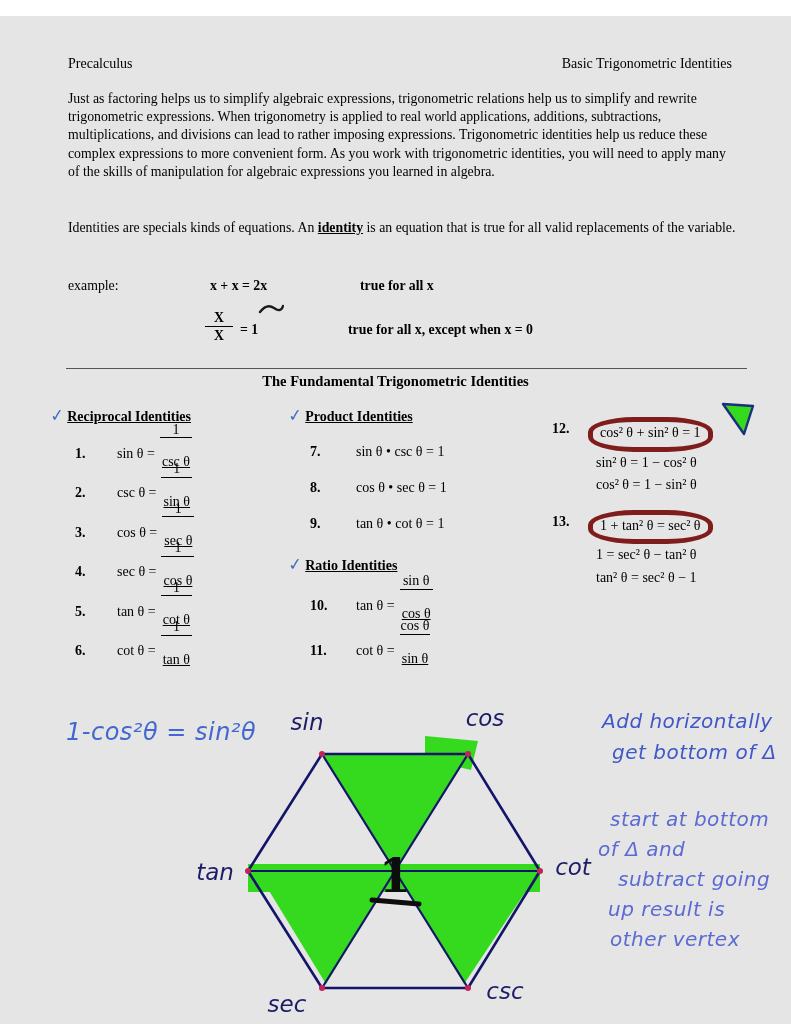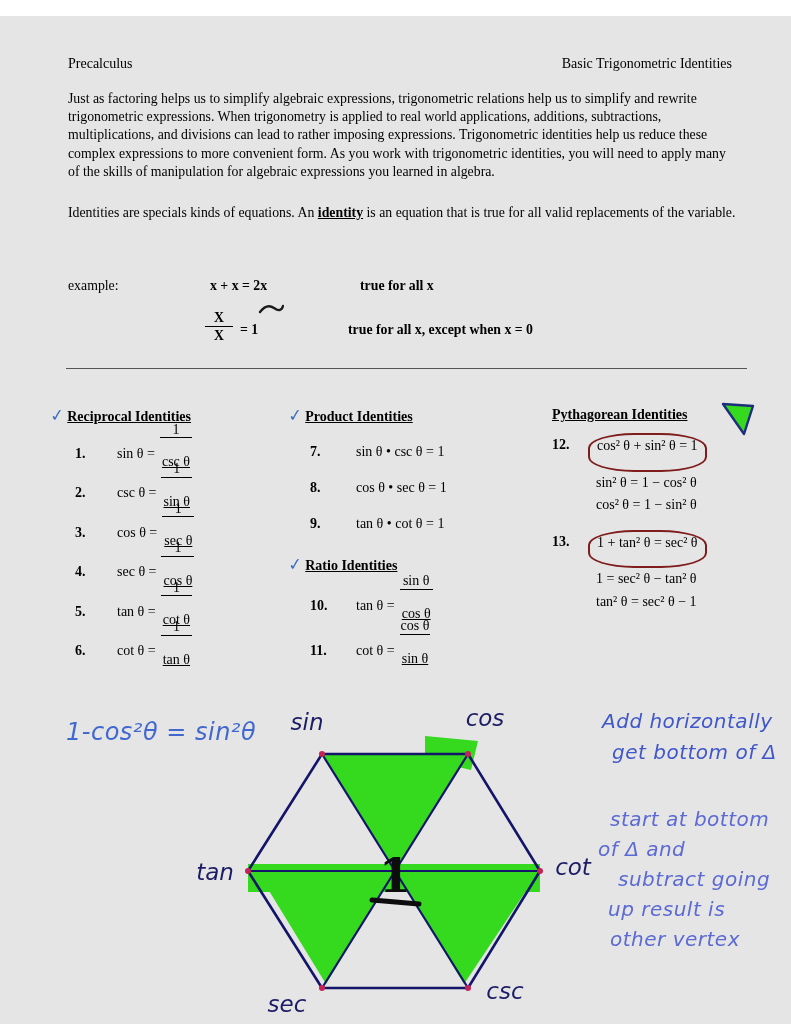--- a/index.html
+++ b/index.html
@@ -8,21 +8,21 @@
     position:relative; width:791px; height:1024px; margin:16px auto;
     background:#e5e5e5; font-family:"Liberation Serif", serif; color:#000;
     overflow:hidden;
   }
   .hdr {
     position:absolute; top:40px; left:68px; width:664px;
     display:flex; justify-content:space-between; font-size:14px;
   }
   .para { position:absolute; left:68px; width:668px; font-size:13.8px; line-height:1.32; }
   #intro { top:74px; }
-  #definition { top:188px; }
+  #definition { top:203px; }
   .term { font-weight:bold; text-decoration:underline; }
 
   .ex-label { position:absolute; left:68px;  top:262px; font-size:13.8px; }
   .ex-eq1   { position:absolute; left:210px; top:262px; font-size:13.8px; font-weight:bold; }
   .ex-note1 { position:absolute; left:360px; top:262px; font-size:13.8px; font-weight:bold; }
   .ex-frac  { position:absolute; left:205px; top:293px; width:28px; text-align:center;
               font-size:13.8px; font-weight:bold; line-height:1.25; }
   .ex-frac .den { border-top:1.4px solid #000; }
   .ex-eq2   { position:absolute; left:240px; top:306px; font-size:13.8px; font-weight:bold; }
   .ex-note2 { position:absolute; left:348px; top:306px; font-size:13.8px; font-weight:bold; }
@@ -51,22 +51,22 @@
   .frac .den { border-top:1.3px solid #000; padding:16px 2px;text-decoration:underline; }
 
   .prod-item { display:flex; align-items:center; height:36px; }
   .prod-item .no { font-weight:bold; width:46px; margin-left:22px; }
   #ratio-title { margin-top:12px; }
   .ratio-items .ident-item { height:45px; }
 
   .pyth-group { display:flex; margin-top:10px; margin-bottom:13px; }
   .pyth-group .no { font-weight:bold; width:44px; padding-top:4px; }
   .pyth-lines { line-height:22.5px; }
-  .circle { display:inline-block; border:2px solid #7f1d1d; border-radius:46px/15px;
-            padding:0 7px 12px 7px; margin-left:-8px; }
+  .circle { display:inline-block; border:5px solid #7f1d1d; border-radius:46px/15px;
+            padding:0 7px 2px 7px; margin-left:-8px; }
 
   .green-arrow { position:absolute; left:720px; top:386px; }
 
   .hexagon { position:absolute; left:175px; top:678px; }
 
   .pen { font-family:"DejaVu Sans", sans-serif; font-style:italic; letter-spacing:0.5px; }
   #note-left { position:absolute; left:66px; top:702px; font-size:24px; color:#4168cf; }
   #note-right-top { position:absolute; left:600px; top:690px; font-size:20px;
                     line-height:31px; color:#3f57c9; }
   #note-right-top .l1 { padding-left:2px; }
@@ -100,20 +100,21 @@
     <div class="num">X</div>
     <div class="den">X</div>
   </div>
   <span class="ex-eq2">= 1</span>
   <span class="ex-note2">true for all x,  except when x = 0</span>
   <svg class="tilde" width="26" height="14" viewBox="0 0 26 14">
     <path d="M2,10 Q9,1 16,6 T25,4" stroke="#1a1a1a" stroke-width="2.4" fill="none" stroke-linecap="round"></path>
   </svg>
 
   <div class="rule"></div>
+  <div class="section-title">The Fundamental Trigonometric Identities</div>
 
   <div class="col" id="col-reciprocal">
     <div class="col-title">
       <span class="check">✓</span>
       <span class="t">Reciprocal Identities</span>
     </div>
     <div class="items">
       <div class="ident-item">
         <span class="no">1.</span>
         <span>sin θ =</span>
@@ -202,23 +203,20 @@
         <span>cot θ =</span>
         <span class="frac">
             <span>cos θ</span>
             <span class="den">sin θ</span>
           </span>
       </div>
     </div>
   </div>
 
   <div class="col" id="col-pyth">
-    <div class="col-title">
-      <span class="t">Pythagorean Identities</span>
-    </div>
     <div class="pyth-group">
       <span class="no">12.</span>
       <div class="pyth-lines">
         <div><span class="circle">cos² θ + sin² θ = 1</span></div>
         <div>sin² θ = 1 − cos² θ</div>
         <div>cos² θ = 1 − sin² θ</div>
       </div>
     </div>
     <div class="pyth-group">
       <span class="no">13.</span>

